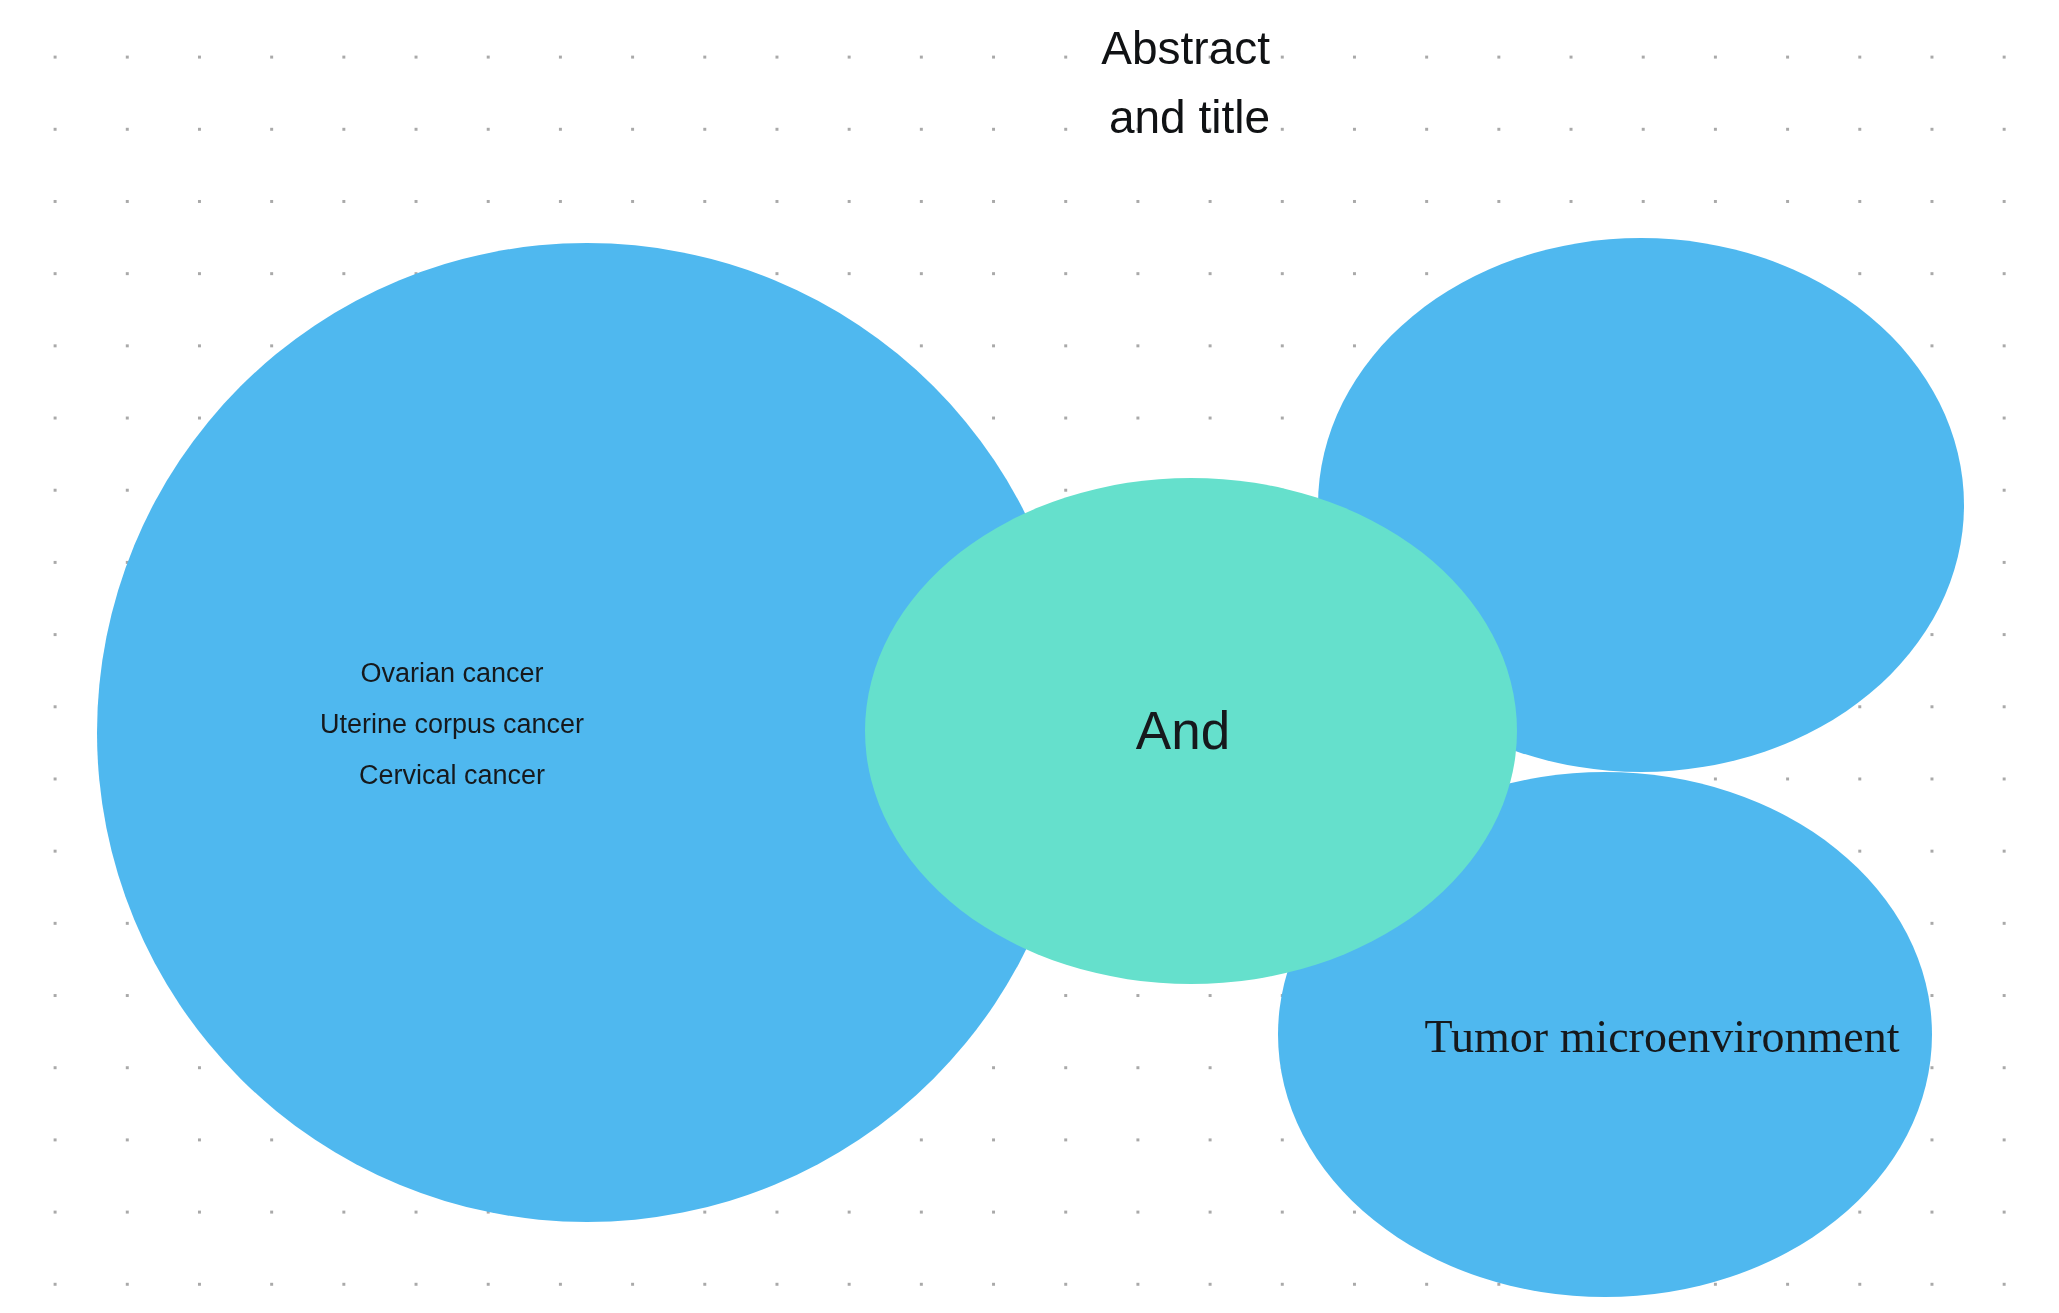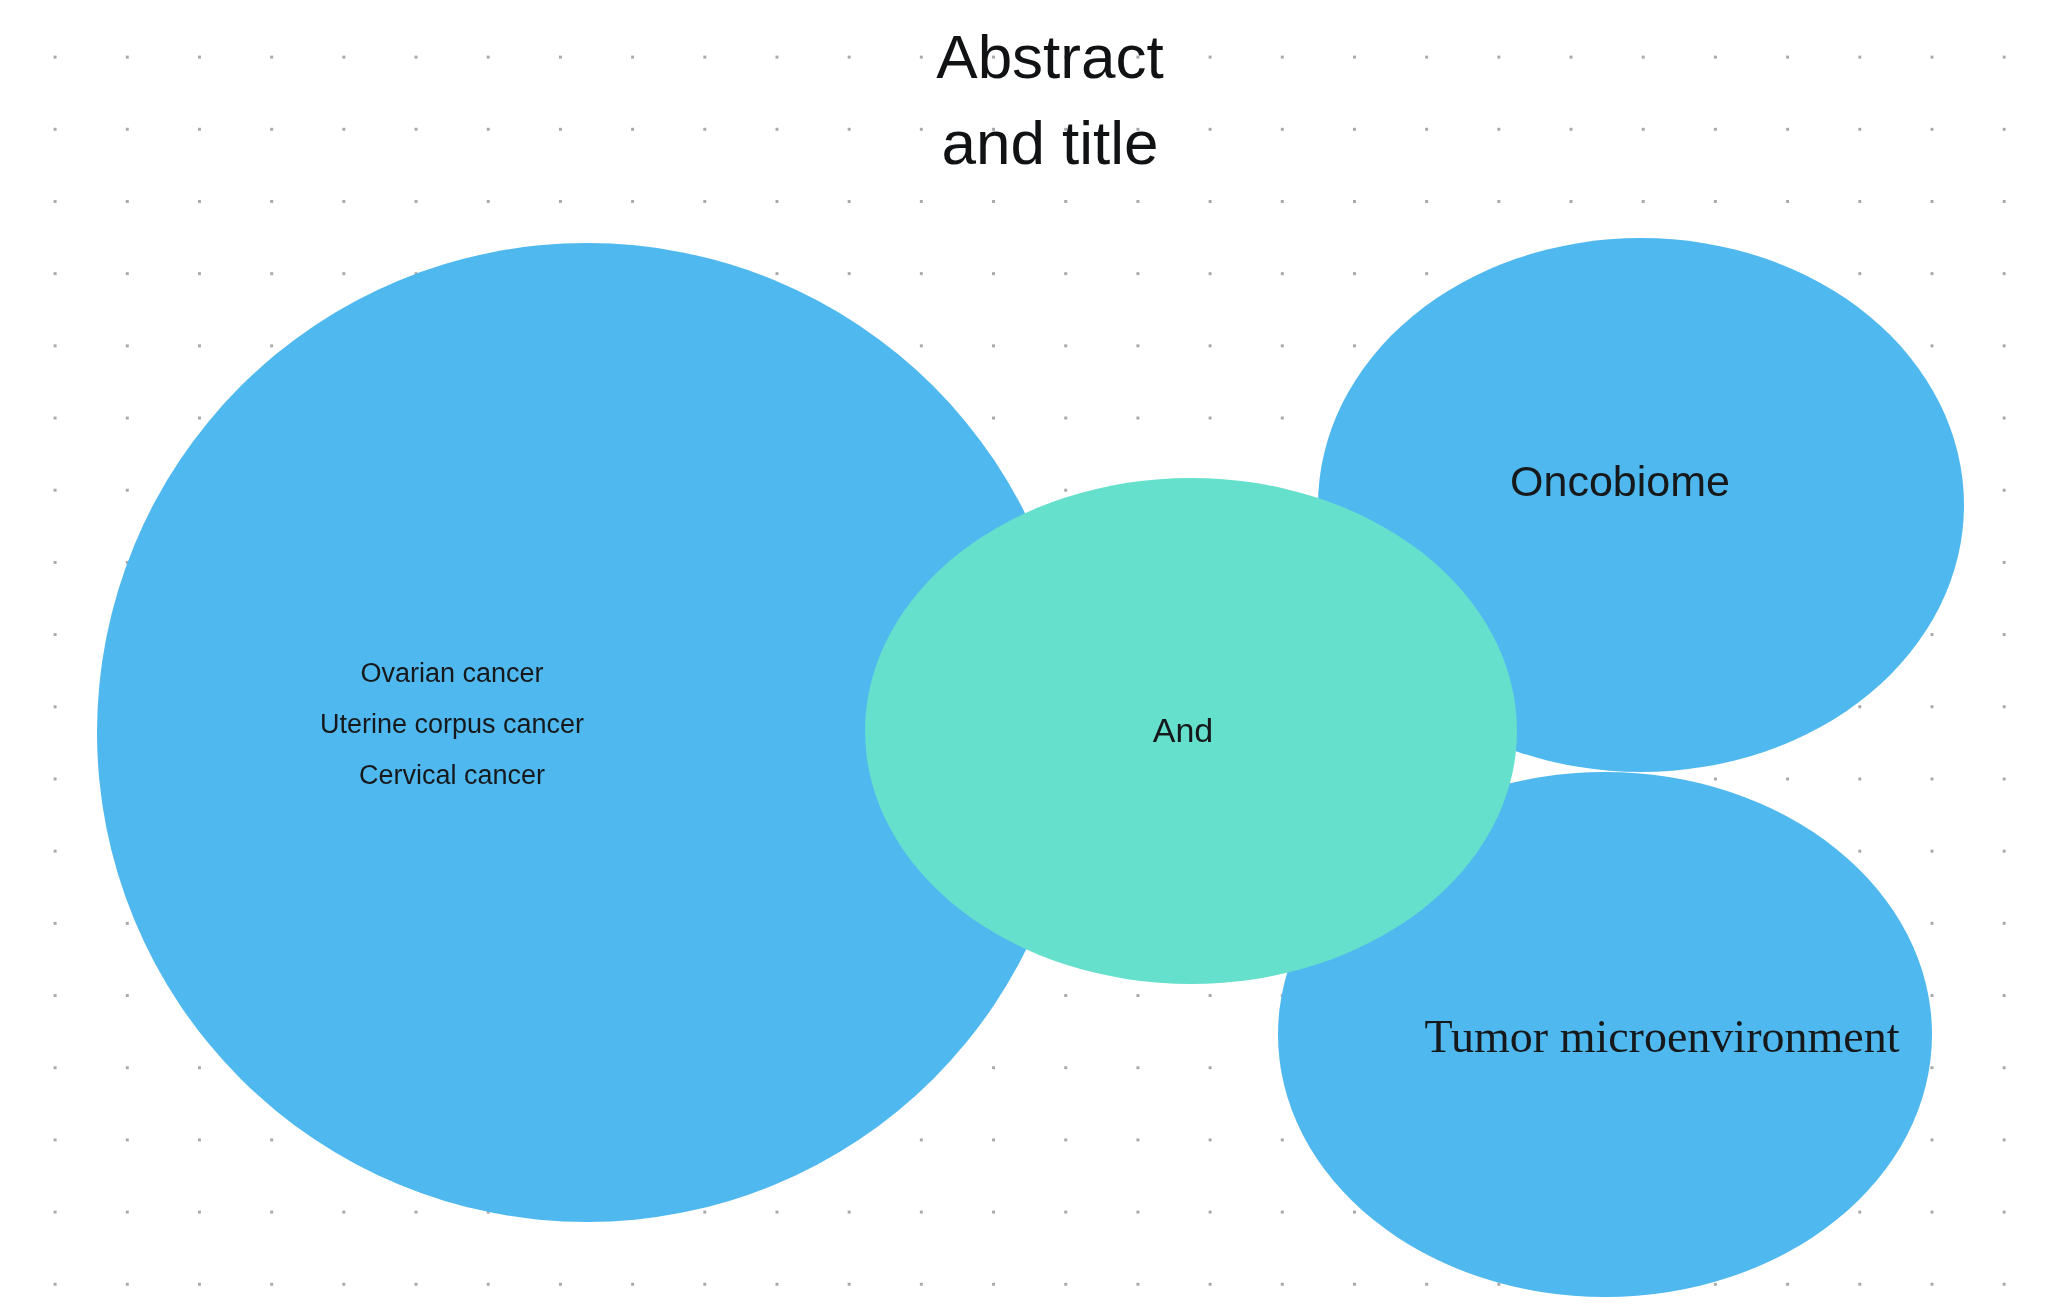--- a/index.html
+++ b/index.html
@@ -92,21 +92,21 @@
     position: absolute;
     left: 172px;
     top: 648px;
     width: 560px;
     font-size: 27px;
     line-height: 51px;
     z-index: 20;
   }
 
   .label-and {
-    font-size: 34px;
+    font-size: 53px;
     position: relative;
     top: 0px;
     left: -8px;
     z-index: 40;
   }
 
   .label-oncobiome {
     position: absolute;
     left: 1450px;
     top: 454px;
@@ -124,23 +124,23 @@
     font-family: "Liberation Serif", serif;
     z-index: 20;
   }
 
   
   .title {
     position: absolute;
     left: 830px;
     top: 14px;
     width: 440px;
-    text-align: center;
-    font-size: 62px;
-    line-height: 86px;
+    text-align: right;
+    font-size: 46px;
+    line-height: 69px;
     color: #101214;
     white-space: pre-line;
     z-index: 50;
   }
 </style>
 </head>
 <body>
 
 <div id="canvas">
 
@@ -156,19 +156,18 @@
   <div class="blob blob-tme"></div>
 
   <div class="blob blob-and">
     <div class="label label-and">And</div>
   </div>
 
   <div class="label label-cancers">Ovarian cancer
 Uterine corpus cancer
 Cervical cancer</div>
 
-  <div class="label label-oncobiome">Oncobiome</div>
 
   <div class="label label-tme">Tumor microenvironment</div>
 
   <div class="edge-bottom"></div>
 
 </div>
 
 </body></html>

